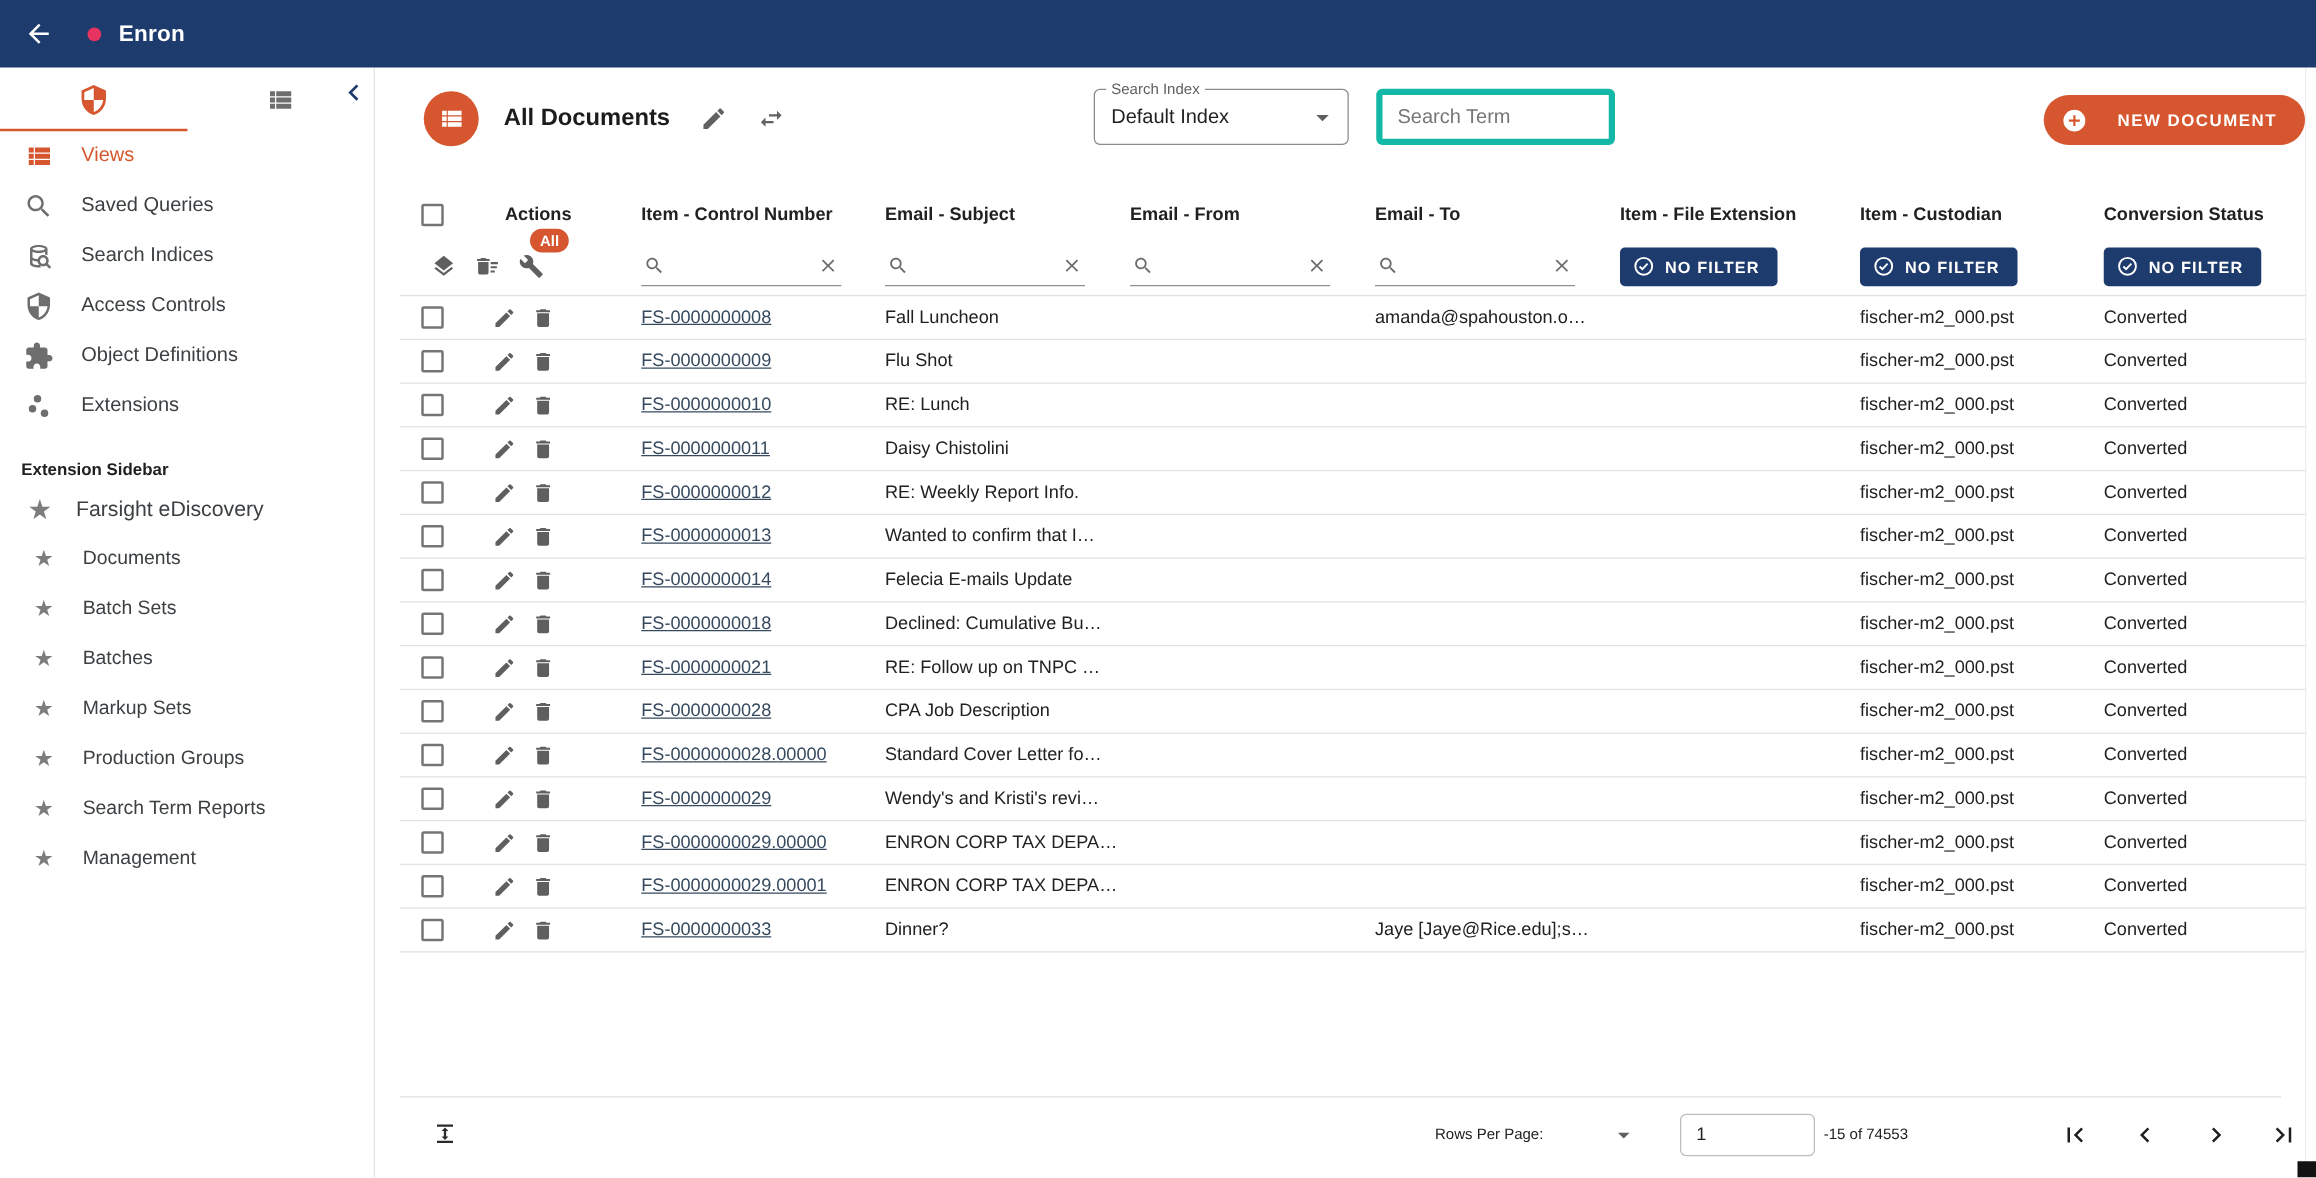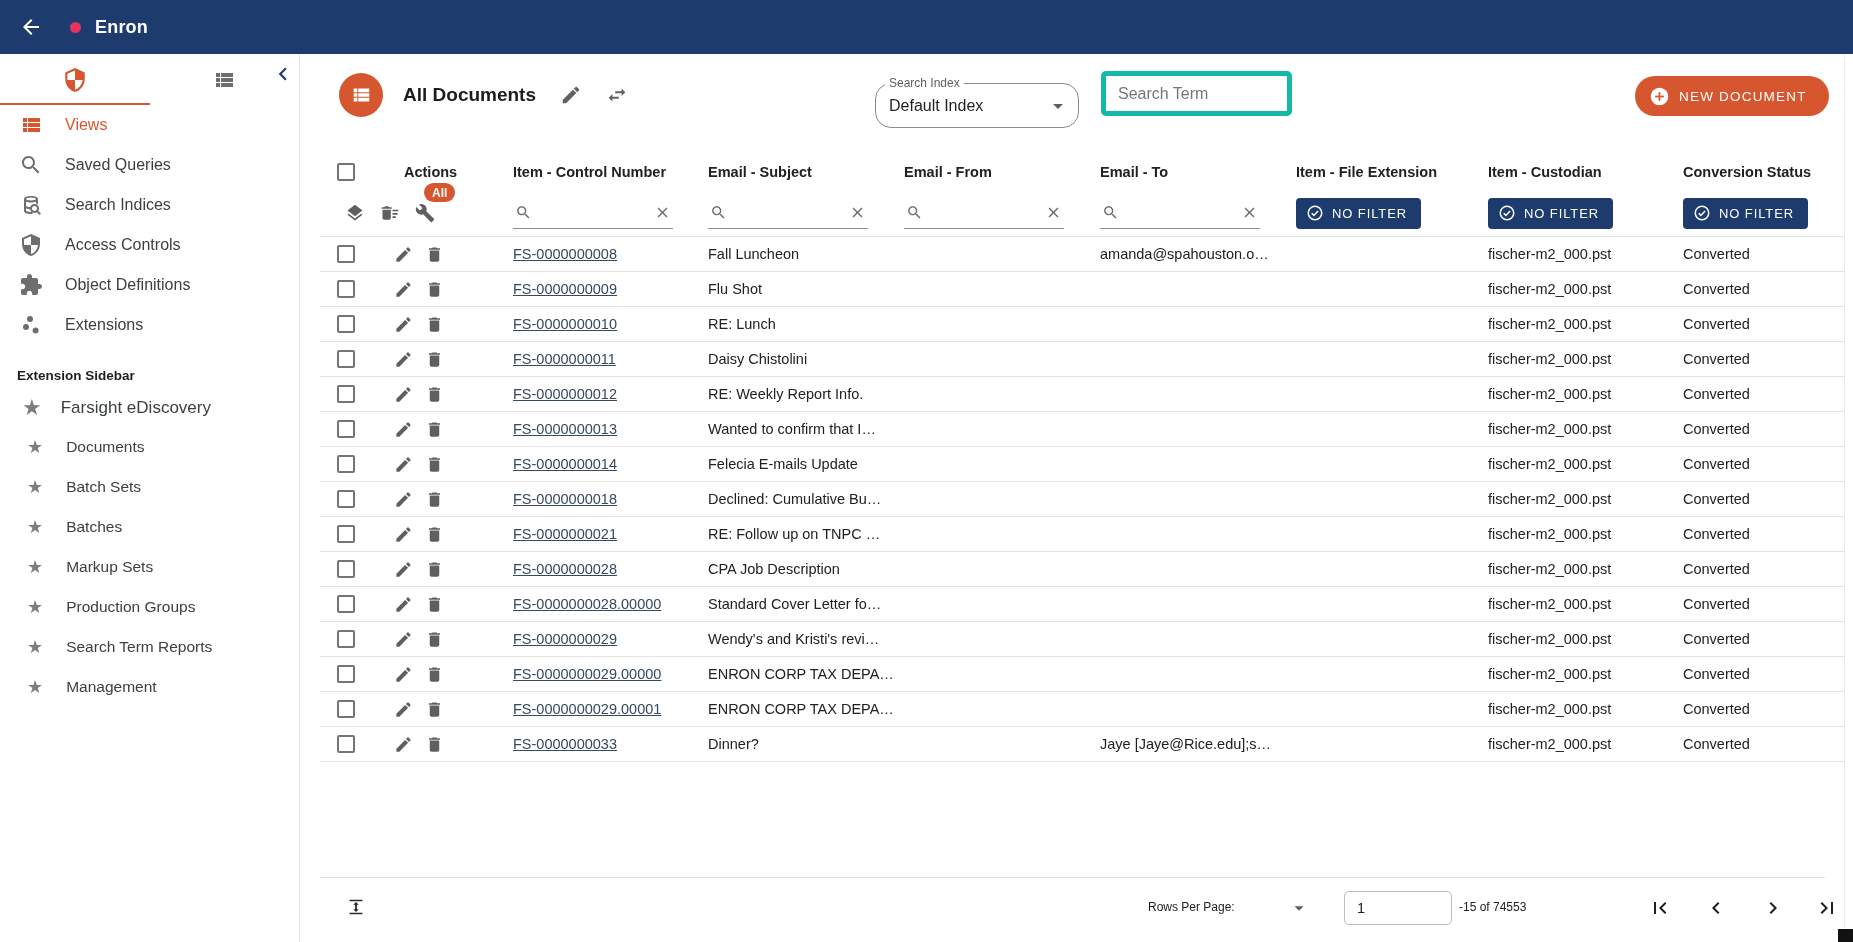--- a/index.html
+++ b/index.html
@@ -58,41 +58,41 @@
   .view-circle {
     position:absolute; left:39px; top:19px; width:44px; height:44px; border-radius:50%;
     background:#d6572f; display:flex; align-items:center; justify-content:center;
   }
   .title-row { position:absolute; left:103px; top:19px; height:44px; display:flex; align-items:center; gap:24px; }
   .view-title { font-size:19px; font-weight:bold; color:#1c1c1c; }
   .tool-icon-btn { width:22px; height:22px; color:#616161; cursor:pointer; }
 
   .select-field {
     position:absolute; left:575px; top:17px; width:204px; height:45px;
-    border:1px solid #8a8a8a; border-radius:16px; display:flex; align-items:center;
-    padding:0 8px 0 13px; cursor:pointer; background:#fff;margin-top:12px;
+    border:1px solid #8a8a8a; border-radius:5px; display:flex; align-items:center;
+    padding:0 8px 0 13px; cursor:pointer; background:#fff;
   }
   .select-label {
     position:absolute; top:-8px; left:9px; background:#fff; padding:0 4px;
     font-size:12px; color:#5f5f5f;
   }
   .select-value { flex:1; font-size:16px; color:#1f1f1f; }
 
   .text-field {
     position:absolute; left:801px; top:17px; width:191px; height:45px;
     border:5px solid #14b8a6; border-radius:5px; padding:0 12px;
     font-size:16px; color:#212121; font-family:inherit; outline:none; background:#fff;
   }
   .text-field::placeholder { color:#767676; }
 
   .new-doc-btn {
     position:absolute; left:1335px; top:22px; height:40px; padding:0 22px 0 14px;
     border:none; border-radius:20px; background:#d6572f; color:#fff;
-    display:flex; align-items:center; gap:9px; cursor:pointer;
-    font-family:inherit; font-size:13.5px; font-weight:normal; letter-spacing:1.2px;
+    display:flex; align-items:center; gap:24px; cursor:pointer;
+    font-family:inherit; font-size:13.5px; font-weight:bold; letter-spacing:1.2px;
   }
 
   
   .table { position:absolute; left:20px; top:100px; width:1525px; }
   .trow {
     display:grid; align-items:center;
     grid-template-columns:70px 115px 195px 196px 196px 196px 192px 195px 170px;
   }
   .thead-row { height:36px; }
   .th { font-size:14.5px; font-weight:bold; color:#212121; padding-left:8px; white-space:nowrap; }
@@ -110,21 +110,21 @@
     display:flex; align-items:center; gap:6px; height:32px; width:160px;
     border-bottom:1px solid #8f8f8f; margin-left:8px; padding:0 2px; cursor:text;
   }
   .filter-input .spacer { flex:1; }
   .f-icon { width:17px; height:17px; color:#6b6b6b; }
   .f-clear { cursor:pointer; }
 
   .nofilter-btn {
     margin-left:8px; height:31px; padding:0 14px 0 10px; border:none; border-radius:4px;
     background:#1e3b6d; color:#fff; display:inline-flex; align-items:center; gap:8px;
-    font-family:inherit; font-size:13px; font-weight:normal; letter-spacing:.9px;
+    font-family:inherit; font-size:13px; font-weight:bold; letter-spacing:.9px;
     cursor:pointer; justify-self:start;justify-content:flex-end;
   }
 
   .all-badge {
     position:absolute; left:104px; top:29px; background:#d6572f; color:#fff;
     font-size:12px; font-weight:bold; padding:2.5px 8px; border-radius:10px;
   }
 
   .body-row { height:35px; border-bottom:1px solid #e2e2e2; font-size:14.5px; }
   .actions-cell { display:flex; align-items:center; gap:12px; padding-left:4px; }

